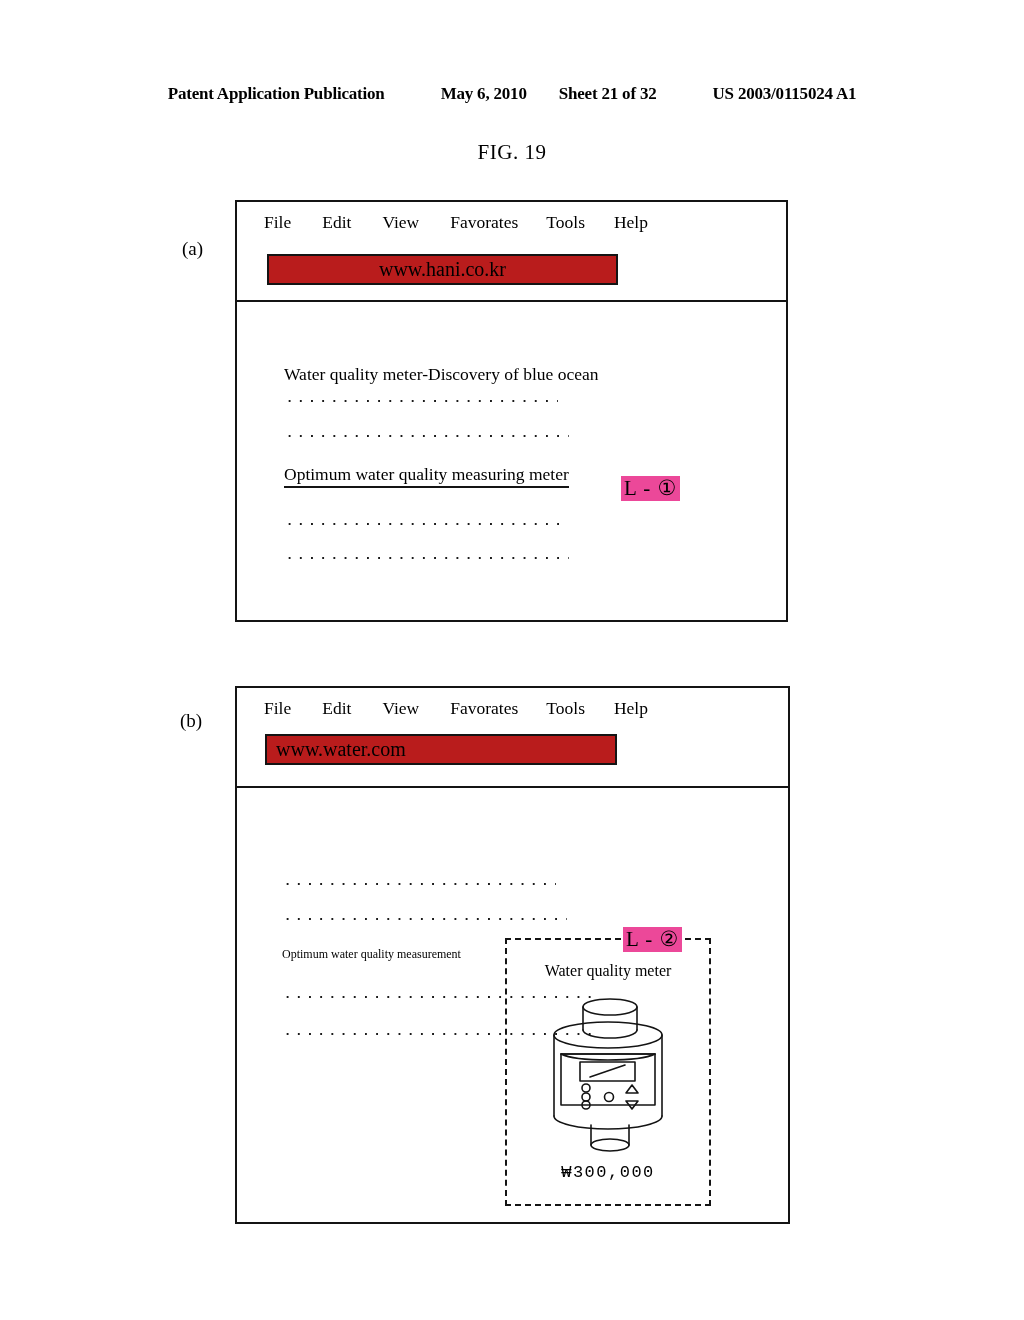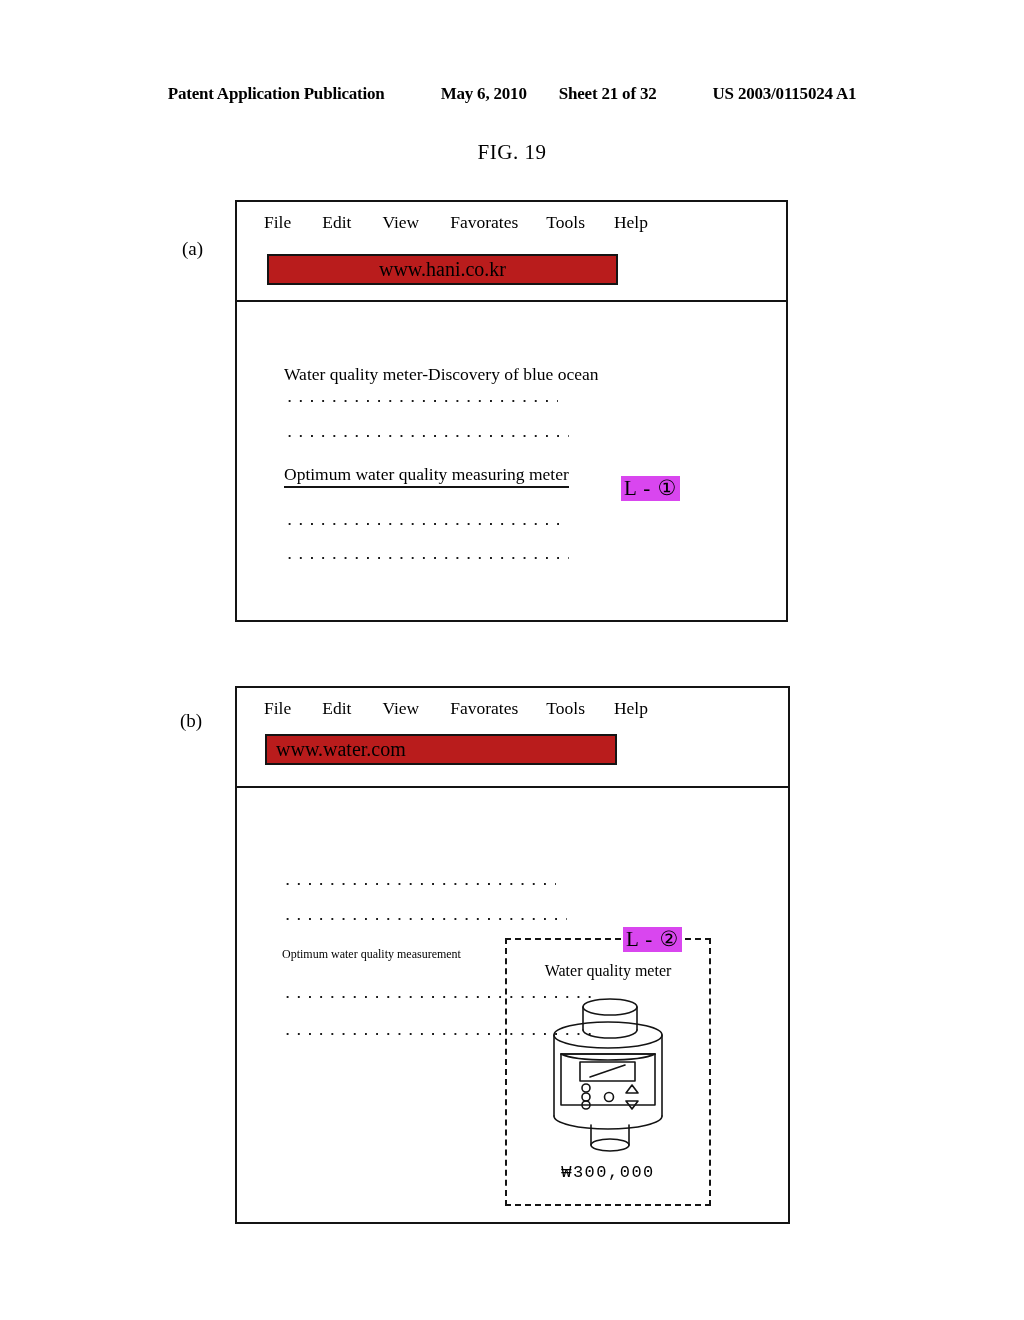--- a/index.html
+++ b/index.html
@@ -134,21 +134,21 @@
     background-repeat: repeat-x;
     background-position: 0 50%;
   }
 
   
   .callout-label {
     position: absolute;
     font-size: 21px;
     letter-spacing: 1px;
     white-space: nowrap;
-    background: #d946ef;
+    background: #ec4899;
     padding: 0 3px;
   }
   #callout-l1 { left: 621px; top: 476px; }
   #callout-l2 { left: 623px; top: 927px; z-index: 6; }
 
   
   #popup-box {
     position: absolute;
     left: 505px;
     top: 938px;

